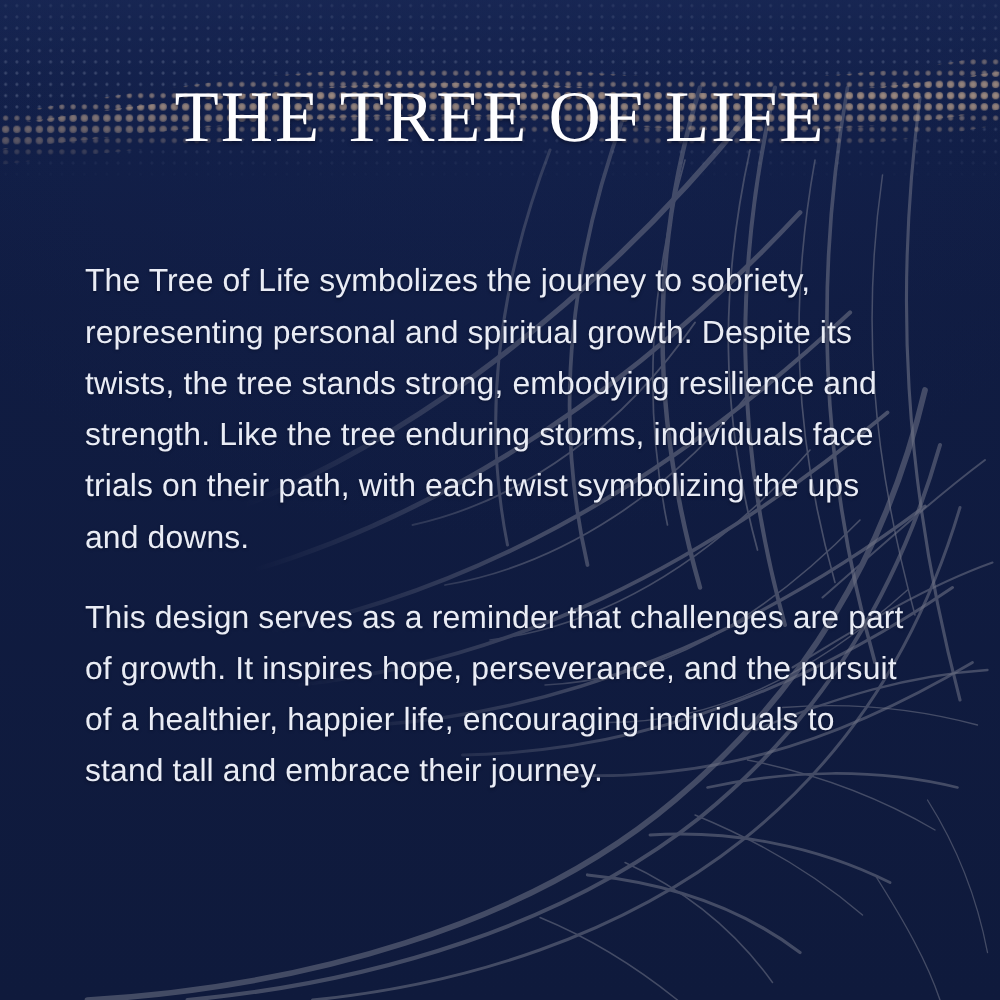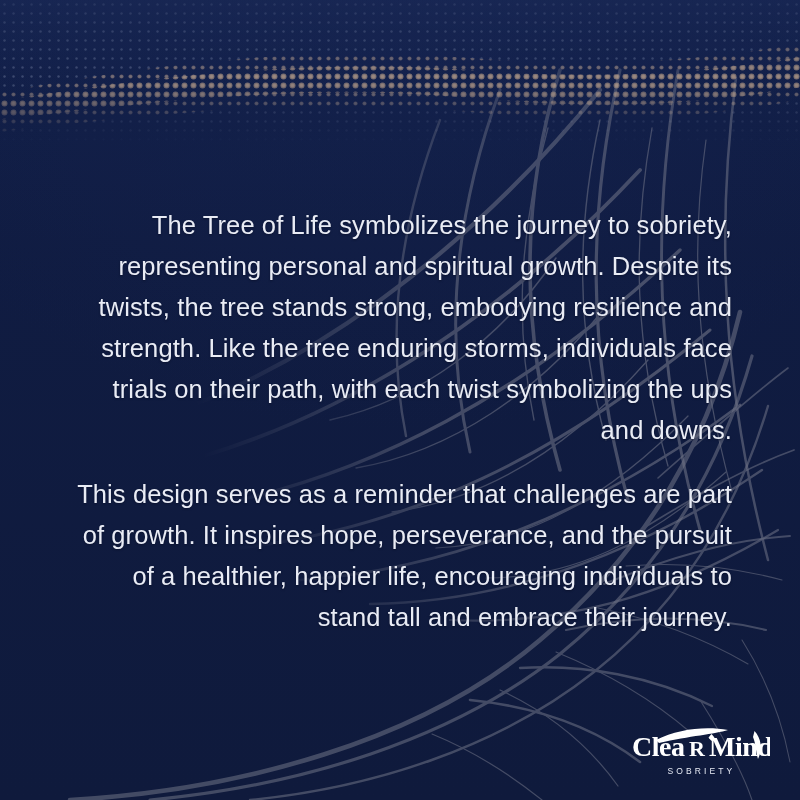--- a/index.html
+++ b/index.html
@@ -72,21 +72,21 @@
     white-space: nowrap;
     text-shadow: 0 1px 3px rgba(6,10,28,.55);
   }
 
   
   .body-copy {
     position: absolute;
     left: 68px;
     right: 68px;
     top: 205px;
-    text-align: right;
+    text-align: left;
     color: #e9ecf5;
     font-size: 25.5px;
     line-height: 41px;
     font-weight: 300;
     letter-spacing: .1px;
     text-shadow: 0 1px 2px rgba(8,12,32,.5);
   }
   .body-copy p {
     margin: 0;
   }
@@ -252,36 +252,23 @@
         <g mask="url(#mWaveMed)">
           <rect x="0" y="0" width="800" height="145" fill="url(#dotsMed)" opacity=".62"></rect>
         </g>
         <g mask="url(#mWaveBig)">
           <rect x="0" y="0" width="800" height="145" fill="url(#dotsBig)" opacity=".72"></rect>
         </g>
       </g>
     </svg>
   </div>
 
+  <div class="title-wrap">
+    <h1 class="title">The Tree of Life</h1>
+  </div>
 
   <div class="body-copy">
     <p>The Tree of Life symbolizes the journey to sobriety, representing personal and spiritual growth. Despite its twists, the tree stands strong, embodying resilience and strength. Like the tree enduring storms, individuals face trials on their path, with each twist symbolizing the ups and downs.</p>
     <p>This design serves as a reminder that challenges are part of growth. It inspires hope, perseverance, and the pursuit of a healthier, happier life, encouraging individuals to stand tall and embrace their journey.</p>
   </div>
 
-  <div class="logo">
-    <span class="logo-mark">
-      <svg viewBox="0 0 280 84" aria-hidden="true">
-
-        <path d="M52 34 C 96 12 150 6 196 14 C 170 22 120 26 58 40 Z" fill="#ffffff"></path>
-
-        <path d="M163 22 l6 7 -6 7 -6 -7 Z" fill="#ffffff"></path>
-
-        <path d="M249 16 C 262 30 266 52 256 72 C 252 60 252 42 246 28 Z" fill="#ffffff"></path>
-        <text x="4" y="66" font-family="'Liberation Serif','DejaVu Serif',serif" font-size="56" font-weight="700" fill="#ffffff" letter-spacing="-1">Clea</text>
-        <text x="118" y="66" font-family="'Liberation Serif','DejaVu Serif',serif" font-size="44" font-weight="700" fill="#ffffff">R</text>
-        <text x="158" y="66" font-family="'Liberation Serif','DejaVu Serif',serif" font-size="56" font-weight="700" fill="#ffffff" letter-spacing="-1">Mind</text>
-      </svg>
-    </span>
-    <span class="logo-sub">SOBRIETY</span>
-  </div>
 
 </div>
 
 </body></html>

